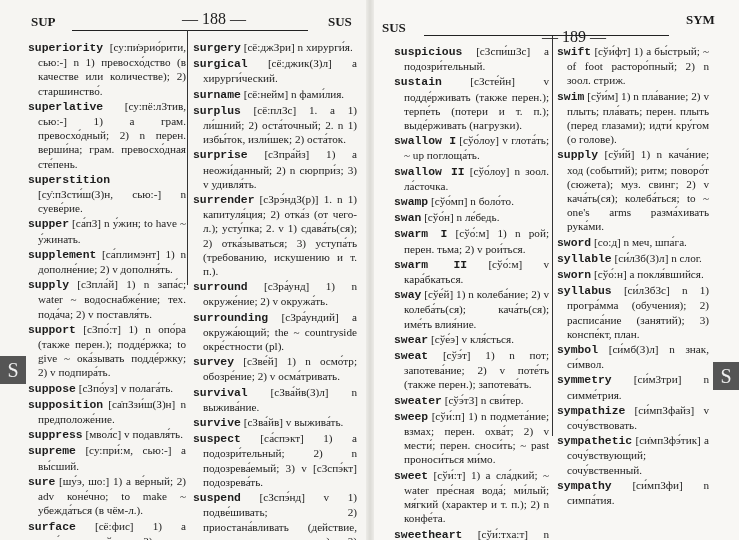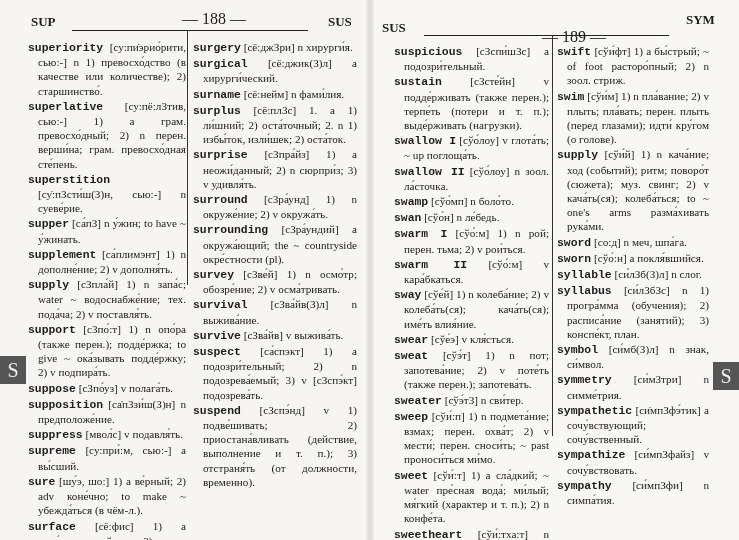--- a/index.html
+++ b/index.html
@@ -47,20 +47,21 @@
       <div class="entry"><span class="hw">sure</span> <span class="tr">[шу́э, шо:]</span> <span class="def">1) a ве́рный; 2) adv коне́чно; to make ~ убежда́ться (в чём-л.).</span></div>
       <div class="entry"><span class="hw">surface</span> <span class="tr">[сё:фис]</span> <span class="def">1) a пове́рхностный; 2) n пове́рхность; перен. нару́жность.</span></div>
       <div class="entry"><span class="hw">surge</span> <span class="tr">[сё:дж]</span> <span class="def">1) n волна́; эл. и́мпульс; 2) v прилива́ть (об эмоциях); вздыма́ться.</span></div>
     </div>
   <div class="col" id="L2" style="left:193px;top:40px;width:164px;">
       <div class="entry"><span class="hw">surgery</span> <span class="tr">[сё:джЗри]</span> <span class="def">n хирурги́я.</span></div>
       <div class="entry"><span class="hw">surgical</span> <span class="tr">[сё:джик(З)л]</span> <span class="def">a хирурги́ческий.</span></div>
       <div class="entry"><span class="hw">surname</span> <span class="tr">[сё:нейм]</span> <span class="def">n фами́лия.</span></div>
       <div class="entry"><span class="hw">surplus</span> <span class="tr">[сё:плЗс]</span> <span class="def">1. a 1) ли́шний; 2) оста́точный; 2. n 1) избы́ток, изли́шек; 2) оста́ток.</span></div>
       <div class="entry"><span class="hw">surprise</span> <span class="tr">[сЗпра́йз]</span> <span class="def">1) a неожи́данный; 2) n сюрпри́з; 3) v удивля́ть.</span></div>
+      <div class="entry"><span class="hw">surrender</span> <span class="tr">[сЗрэ́ндЗ(р)]</span> <span class="def">1. n 1) капитуля́ция; 2) отка́з (от чего-л.); усту́пка; 2. v 1) сдава́ть(ся); 2) отка́зываться; 3) уступа́ть (требованию, искушению и т. п.).</span></div>
       <div class="entry"><span class="hw">surround</span> <span class="tr">[сЗра́унд]</span> <span class="def">1) n окруже́ние; 2) v окружа́ть.</span></div>
       <div class="entry"><span class="hw">surrounding</span> <span class="tr">[сЗра́ундий]</span> <span class="def">a окружа́ющий; the ~ countryside окре́стности (pl).</span></div>
       <div class="entry"><span class="hw">survey</span> <span class="tr">[сЗве́й]</span> <span class="def">1) n осмо́тр; обозре́ние; 2) v осма́тривать.</span></div>
       <div class="entry"><span class="hw">survival</span> <span class="tr">[сЗва́йв(З)л]</span> <span class="def">n выжива́ние.</span></div>
       <div class="entry"><span class="hw">survive</span> <span class="tr">[сЗва́йв]</span> <span class="def">v выжива́ть.</span></div>
       <div class="entry"><span class="hw">suspect</span> <span class="tr">[са́спэкт]</span> <span class="def">1) a подозри́тельный; 2) n подозрева́емый; 3) v [сЗспэ́кт] подозрева́ть.</span></div>
       <div class="entry"><span class="hw">suspend</span> <span class="tr">[сЗспэ́нд]</span> <span class="def">v 1) подве́шивать; 2) приостана́вливать (действие, выполнение и т. п.); 3) отстраня́ть (от должности, временно).</span></div>
     </div>
   <div class="tab" style="left:0;top:356px;">S</div>
 </div>
@@ -87,24 +88,24 @@
       <div class="entry"><span class="hw">sweep</span> <span class="tr">[сўи́:п]</span> <span class="def">1) n подмета́ние; взмах; перен. охва́т; 2) v мести́; перен. сноси́ть; ~ past проноси́ться ми́мо.</span></div>
       <div class="entry"><span class="hw">sweet</span> <span class="tr">[сўи́:т]</span> <span class="def">1) a сла́дкий; ~ water пре́сная вода́; ми́лый; мя́гкий (характер и т. п.); 2) n конфе́та.</span></div>
       <div class="entry"><span class="hw">sweetheart</span> <span class="tr">[сўи́:тха:т]</span> <span class="def">n возлю́бленный.</span></div>
       <div class="entry"><span class="hw">swell</span> <span class="tr">[сўэ́л]</span> <span class="def">1) n о́пухоль; зыбь, волне́ние (на море); муз. креще́ндо; 2) v пу́хнуть; расти́; надува́ть(ся) (ветром).</span></div>
     </div>
   <div class="col" id="R2" style="left:187px;top:44px;width:152px;">
       <div class="entry"><span class="hw">swift</span> <span class="tr">[сўи́фт]</span> <span class="def">1) a бы́стрый; ~ of foot расторо́пный; 2) n зоол. стриж.</span></div>
       <div class="entry"><span class="hw">swim</span> <span class="tr">[сўи́м]</span> <span class="def">1) n пла́вание; 2) v плыть; пла́вать; перен. плыть (перед глазами); идти́ кру́гом (о голове).</span></div>
       <div class="entry"><span class="hw">supply</span> <span class="tr">[сўи́й]</span> <span class="def">1) n кача́ние; ход (событий); ритм; поворо́т (сюжета); муз. свинг; 2) v кача́ть(ся); колеба́ться; to ~ one's arms разма́хивать рука́ми.</span></div>
       <div class="entry"><span class="hw">sword</span> <span class="tr">[со:д]</span> <span class="def">n меч, шпа́га.</span></div>
+      <div class="entry"><span class="hw">syllable</span> <span class="tr">[си́лЗб(З)л]</span> <span class="def">n слог.</span></div>
       <div class="entry"><span class="hw">sworn</span> <span class="tr">[сўо́:н]</span> <span class="def">a покля́вшийся.</span></div>
-      <div class="entry"><span class="hw">syllable</span> <span class="tr">[си́лЗб(З)л]</span> <span class="def">n слог.</span></div>
       <div class="entry"><span class="hw">syllabus</span> <span class="tr">[си́лЗбЗс]</span> <span class="def">n 1) програ́мма (обучения); 2) расписа́ние (занятий); 3) конспе́кт, план.</span></div>
       <div class="entry"><span class="hw">symbol</span> <span class="tr">[си́мб(З)л]</span> <span class="def">n знак, си́мвол.</span></div>
       <div class="entry"><span class="hw">symmetry</span> <span class="tr">[си́мЗтри]</span> <span class="def">n симме́трия.</span></div>
+      <div class="entry"><span class="hw">sympathize</span> <span class="tr">[си́мпЗфайз]</span> <span class="def">v сочу́вствовать.</span></div>
       <div class="entry"><span class="hw">sympathetic</span> <span class="tr">[си̇мпЗфэ́тик]</span> <span class="def">a сочу́вствующий; сочу́вственный.</span></div>
-      <div class="entry"><span class="hw">sympathize</span> <span class="tr">[си́мпЗфайз]</span> <span class="def">v сочу́вствовать.</span></div>
       <div class="entry"><span class="hw">sympathy</span> <span class="tr">[си́мпЗфи]</span> <span class="def">n симпа́тия.</span></div>
     </div>
   <div class="tab" style="left:343px;top:362px;">S</div>
 </div>
 <div class="gutter"></div>
 
 </body></html>

